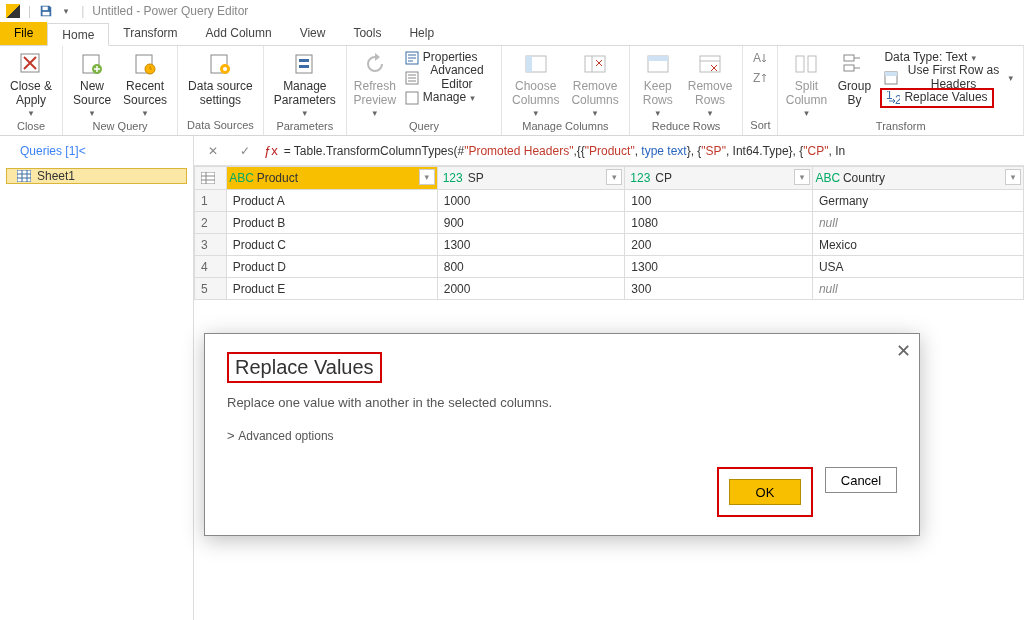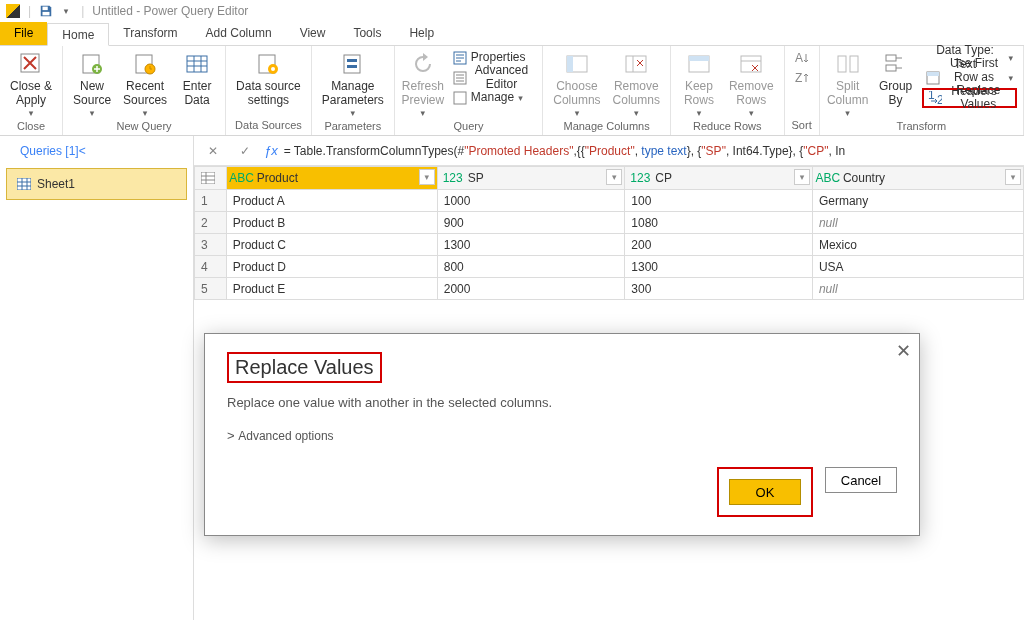--- a/index.html
+++ b/index.html
@@ -22,25 +22,25 @@
 .rbtn{display:flex;flex-direction:column;align-items:center;justify-content:flex-start;padding:2px 4px;cursor:pointer;min-width:44px;text-align:center;line-height:1.15}
 .rbtn .ic{width:28px;height:28px;margin-bottom:2px;display:flex;align-items:center;justify-content:center}
 .rbtn.small{flex-direction:row;min-width:0;width:auto;padding:1px 4px;gap:4px;align-items:center;height:20px}
 .rbtn.small .ic{width:14px;height:14px;margin:0}
 .vstack{display:flex;flex-direction:column;gap:0;align-items:flex-start}
 svg{display:block}
 .dim{color:#999}
 .content{display:flex;height:calc(620px - 22px - 24px - 90px)}
 .queries{width:194px;border-right:1px solid #ddd;background:#fff}
 .queries-hdr{display:flex;align-items:center;padding:8px 20px;color:#3b82f6;font-size:14px}
-.query-item{display:flex;align-items:center;gap:6px;padding:8px 10px;background:#fbe8a6;border:1px solid #d9b63a;margin:2px 6px;cursor:pointer}
+.query-item{display:flex;align-items:center;gap:6px;padding:0 10px;background:#fbe8a6;border:1px solid #d9b63a;margin:2px 6px;cursor:pointer}
 .main{flex:1;display:flex;flex-direction:column;overflow:hidden}
 .fbar{display:flex;align-items:center;height:30px;border-bottom:1px solid #e0e0e0;padding:0 6px;gap:6px}
 .fbar .fbtn{width:26px;height:24px;display:flex;align-items:center;justify-content:center;color:#888}
-.fbar .fx{font-style:italic;color:#3b82f6;font-size:13px}
+.fbar .fx{color:#b91c1c;font-size:13px}
 .formula{font-family:Consolas,monospace;white-space:nowrap;overflow:hidden;font-size:12px}
 .tblwrap{overflow:auto}
 table.data{border-collapse:collapse;width:100%}
 table.data th,table.data td{border:1px solid #dcdcdc;padding:3px 6px;height:22px;text-align:left;font-weight:normal;white-space:nowrap}
 table.data th{background:#f5f5f5;position:relative}
 th.rownum,td.rownum{width:26px;text-align:center;background:#f5f5f5;color:#666}
 th.selcol{background:#f8bf00!important;color:#333}
 .colhdr{display:flex;align-items:center;gap:6px}
 .coltype{display:inline-flex;width:18px;height:16px;align-items:center;justify-content:center;color:#0a6}
 .dropic{position:absolute;right:2px;top:2px;width:16px;height:16px;border:1px solid #ccc;background:#fff;display:flex;align-items:center;justify-content:center;color:#888;font-size:9px}
@@ -130,30 +130,20 @@
           <div class="ic">
             <svg width="26" height="26">
               <rect x="4" y="4" width="16" height="18" fill="#fff" stroke="#888"></rect>
               <circle cx="18" cy="18" r="5" fill="#ffb300" stroke="#c68a00"></circle>
               <path d="M18 15v3h2" stroke="#c68a00" fill="none"></path>
             </svg>
           </div>
           <span style="white-space:pre">Recent
 Sources</span>
           <span class="chev">▾</span>
-        </div>
-      <div class="rbtn">
-          <div class="ic">
-            <svg width="26" height="26">
-              <rect x="3" y="5" width="20" height="16" fill="#fff" stroke="#3b6ea5"></rect>
-              <path d="M3 10h20M3 15h20M10 5v16M17 5v16" stroke="#3b6ea5"></path>
-            </svg>
-          </div>
-          <span style="white-space:pre">Enter
-Data</span>
         </div>
     </div>
       <div class="lbl">New Query</div>
   </div>
   <div class="rgroup">
     <div class="buttons">
       <div class="rbtn">
           <div class="ic">
             <svg width="26" height="26">
               <rect x="4" y="4" width="16" height="18" fill="#fff" stroke="#888"></rect>

